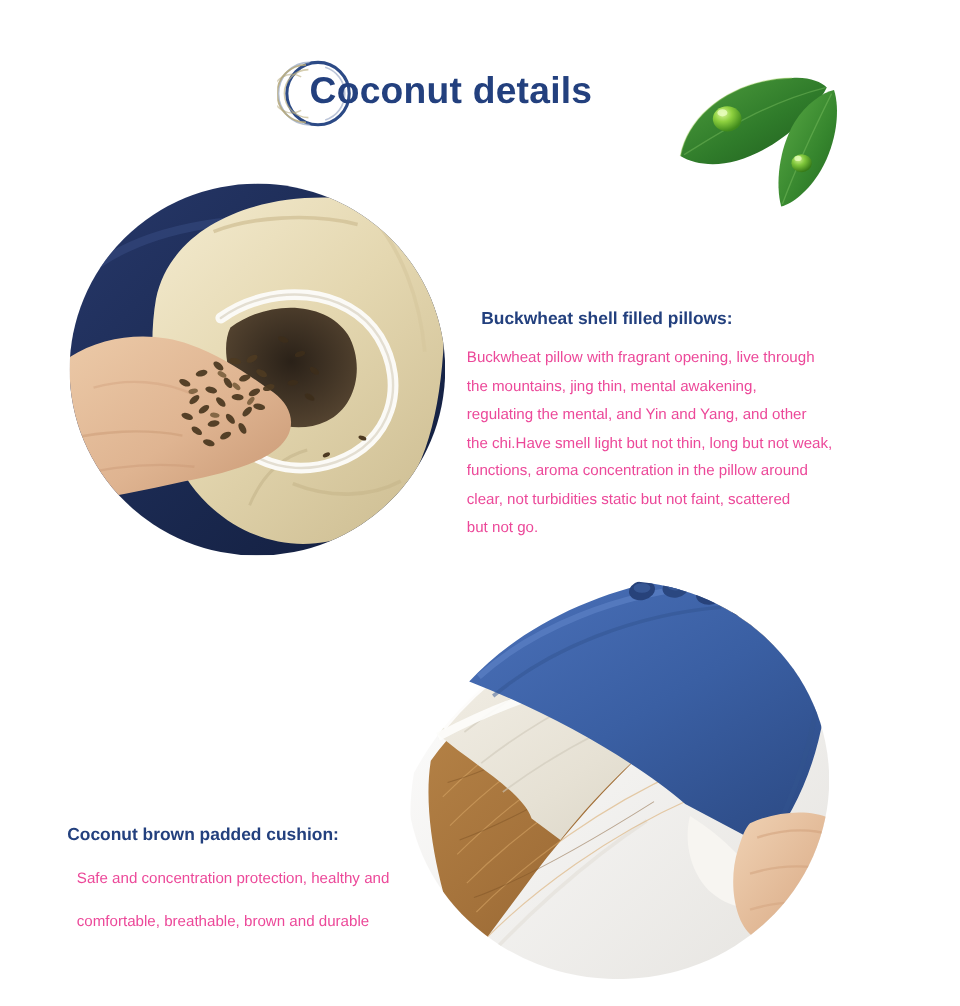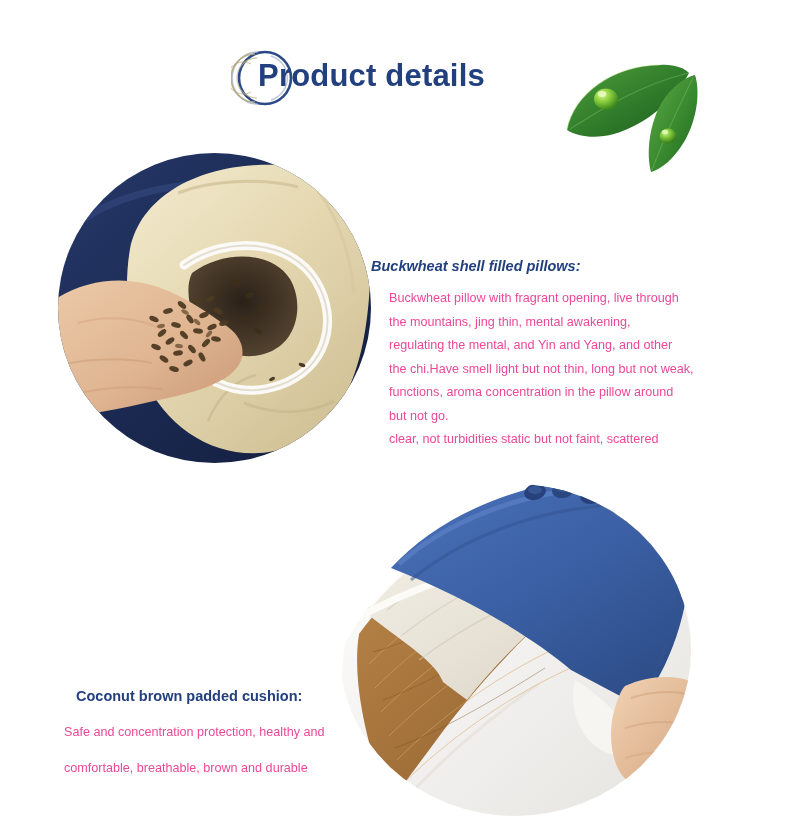--- a/index.html
+++ b/index.html
@@ -76,28 +76,28 @@
   .body-copy {
     position: absolute;
     font-size: 12.6px;
     color: #ec4899;
   }
   .body-copy .copy-line {
     display: block;
     white-space: nowrap;
   }
 
-  #heading-buckwheat { left: 371px; top: 258px; font-style: italic; }
+  #heading-buckwheat { left: 401px; top: 258px; }
   #copy-buckwheat {
     left: 389px; top: 287px;
     width: 300px;
     line-height: 23.5px;
   }
 
-  #heading-cushion { left: 76px; top: 688px; }
+  #heading-cushion { left: 56px; top: 688px; }
   #copy-cushion {
     left: 64px; top: 714px;
     width: 300px;
     line-height: 36px;
   }
 </style>
 </head>
 <body>
 
 <div id="page">
@@ -108,21 +108,21 @@
       <svg viewBox="0 0 62 68" width="62" height="68">
         <circle cx="34" cy="34" r="26" fill="none" stroke="#2c4a86" stroke-width="2.6"></circle>
         <path d="M 36 8 A 26 26 0 1 0 36 60" fill="none" stroke="#9aa9c4" stroke-width="1.6" opacity="0.75" transform="translate(-9,0)"></path>
         <path d="M 30 10 A 24 24 0 1 0 30 58" fill="none" stroke="#b5a87a" stroke-width="1.5" opacity="0.85" transform="translate(-6,0)"></path>
         <path d="M 28 14 A 20 20 0 1 0 28 54" fill="none" stroke="#c2b68c" stroke-width="1.3" opacity="0.7" transform="translate(-2,0)"></path>
         <path d="M 40 12 A 23 23 0 0 1 40 56" fill="none" stroke="#8f9fbe" stroke-width="1.4" opacity="0.6"></path>
         <path d="M 20 20 A 16 16 0 1 0 20 48" fill="none" stroke="#b5a87a" stroke-width="1.2" opacity="0.55"></path>
       </svg>
     </div>
 
-    <div id="page-title">Product details</div>
+    <div id="page-title">Coconut details</div>
 
     <div id="leaf-graphic">
       <svg viewBox="0 0 176 132" width="176" height="132">
         <defs>
           <linearGradient id="leafA" x1="0" y1="0" x2="1" y2="1">
             <stop offset="0%" stop-color="#4f9e3e"></stop>
             <stop offset="55%" stop-color="#2f7b2a"></stop>
             <stop offset="100%" stop-color="#1f5c1d"></stop>
           </linearGradient>
           <linearGradient id="leafB" x1="0" y1="0" x2="1" y2="1">
@@ -358,22 +358,22 @@
     </svg>
   </div>
 
   <div class="section-heading" id="heading-buckwheat">Buckwheat shell filled pillows:</div>
   <div class="body-copy" id="copy-buckwheat">
     <span class="copy-line">Buckwheat pillow with fragrant opening, live through</span>
     <span class="copy-line">the mountains, jing thin, mental awakening,</span>
     <span class="copy-line">regulating the mental, and Yin and Yang, and other</span>
     <span class="copy-line">the chi.Have smell light but not thin, long but not weak,</span>
     <span class="copy-line">functions, aroma concentration in the pillow around</span>
+    <span class="copy-line">clear, not turbidities static but not faint, scattered</span>
     <span class="copy-line">but not go.</span>
-    <span class="copy-line">clear, not turbidities static but not faint, scattered</span>
   </div>
 
   <div class="section-heading" id="heading-cushion">Coconut brown padded cushion:</div>
   <div class="body-copy" id="copy-cushion">
     <span class="copy-line">Safe and concentration protection, healthy and</span>
     <span class="copy-line">comfortable, breathable, brown and durable</span>
   </div>
 
 </div>
 

